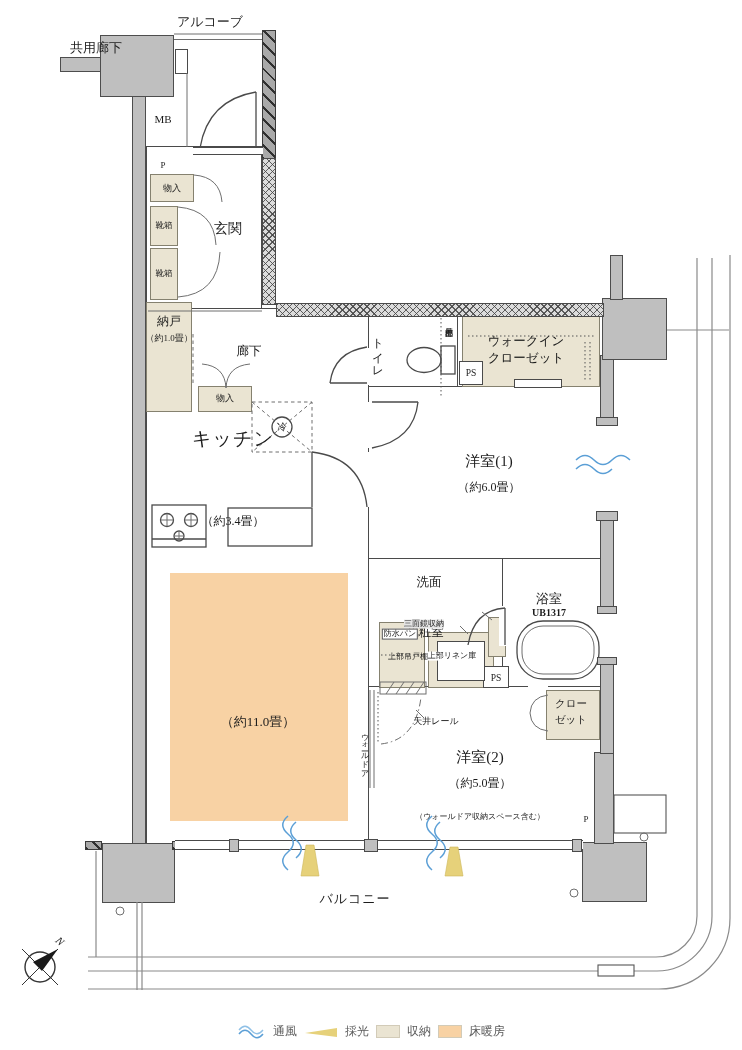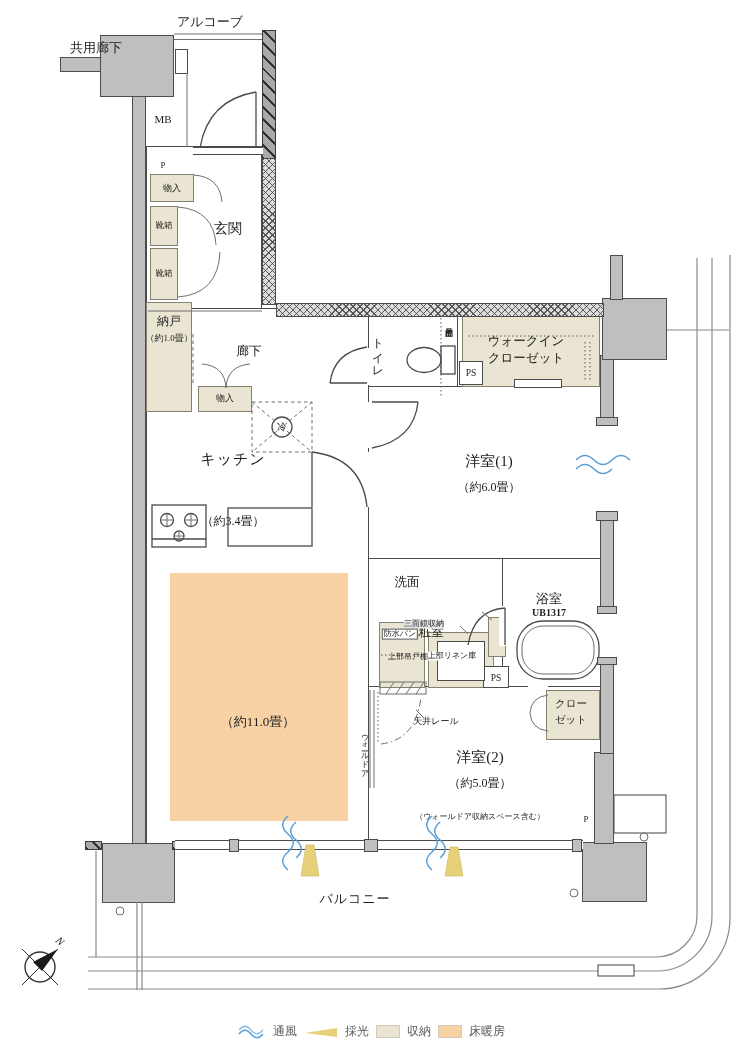--- a/index.html
+++ b/index.html
@@ -241,31 +241,31 @@
   <div class="lbl" style="left:163px;top:166px;font-size:9px;">P</div>
   <div class="lbl" style="left:172px;top:189px;font-size:9px;">物入</div>
   <div class="lbl" style="left:164px;top:226px;font-size:8.5px;">靴箱</div>
   <div class="lbl" style="left:164px;top:274px;font-size:8.5px;">靴箱</div>
   <div class="lbl" style="left:228px;top:229px;font-size:14px;">玄関</div>
   <div class="lbl" style="left:169px;top:322px;font-size:12px;">納戸</div>
   <div class="lbl" style="left:169px;top:339px;font-size:9px;">（約1.0畳）</div>
   <div class="lbl" style="left:249px;top:352px;font-size:12.5px;">廊下</div>
   <div class="lbl" style="left:225px;top:399px;font-size:9px;">物入</div>
   <div class="lbl" style="left:282px;top:427px;font-size:9.5px;">冷</div>
-  <div class="lbl" style="left:233px;top:459px;font-size:15px;letter-spacing:1px;font-family:Liberation Serif, serif;">キッチン</div>
+  <div class="lbl" style="left:233px;top:439px;font-size:19px;letter-spacing:1px;font-family:Liberation Serif, serif;">キッチン</div>
   <div class="lbl" style="left:233px;top:486px;font-size:12px;margin-top:36px;">（約3.4畳）</div>
   <div class="lbl" style="left:258px;top:722px;font-size:13px;">（約11.0畳）</div>
   <div class="v" style="left:370px;top:330px;font-size:11.5px;">トイレ</div>
   <div class="v" style="left:442px;top:322px;font-size:8px;letter-spacing:0;">上部吊戸棚</div>
   <div class="lbl" style="left:471px;top:373px;font-size:9.5px;">PS</div>
   <div class="lbl" style="left:526px;top:342px;font-size:12.5px;">ウォークイン</div>
   <div class="lbl" style="left:526px;top:359px;font-size:12.5px;">クローゼット</div>
   <div class="lbl" style="left:489px;top:461px;font-size:15px;">洋室(1)</div>
   <div class="lbl" style="left:489px;top:488px;font-size:12px;">（約6.0畳）</div>
-  <div class="lbl" style="left:407px;top:583px;font-size:12.5px;">洗面</div>
+  <div class="lbl" style="left:429px;top:583px;font-size:12.5px;">洗面</div>
   <div class="lbl" style="left:425px;top:601px;font-size:12.5px;margin-top:32px;">化粧室</div>
   <div class="lbl" style="left:452px;top:612px;font-size:8px;background:#fff;margin-top:44px;">上部リネン庫</div>
   <div class="lbl" style="left:424px;top:624px;font-size:8px;background:#e5e5e5;">三面鏡収納</div>
   <div class="lbl" style="left:400px;top:634px;font-size:8px;background:#fff;border:1px solid #555;padding:0 1px;">防水パン</div>
   <div class="lbl" style="left:408px;top:657px;font-size:8px;">上部吊戸棚</div>
   <div class="lbl" style="left:549px;top:599px;font-size:13px;">浴室</div>
   <div class="lbl" style="left:549px;top:612px;font-size:10px;font-weight:bold;">UB1317</div>
   <div class="lbl" style="left:496px;top:678px;font-size:9.5px;">PS</div>
   <div class="lbl" style="left:571px;top:704px;font-size:10.5px;">クロー</div>
   <div class="lbl" style="left:571px;top:720px;font-size:10.5px;">ゼット</div>

